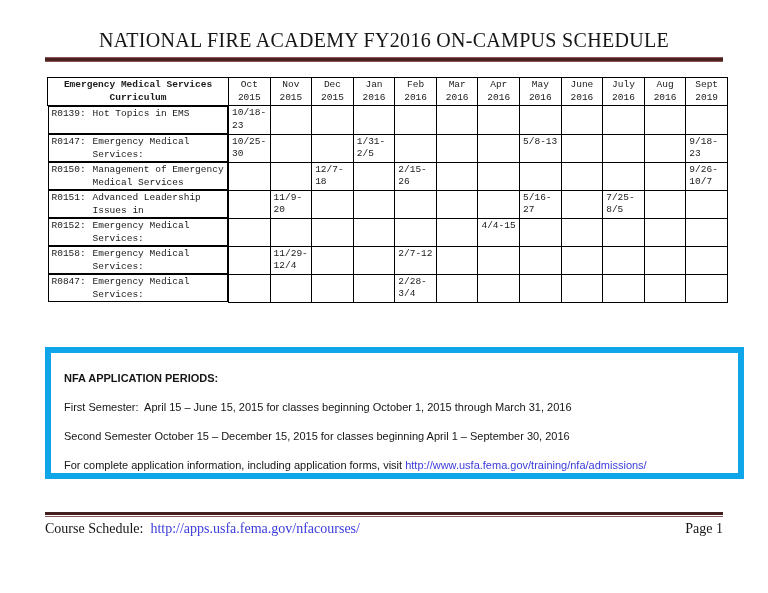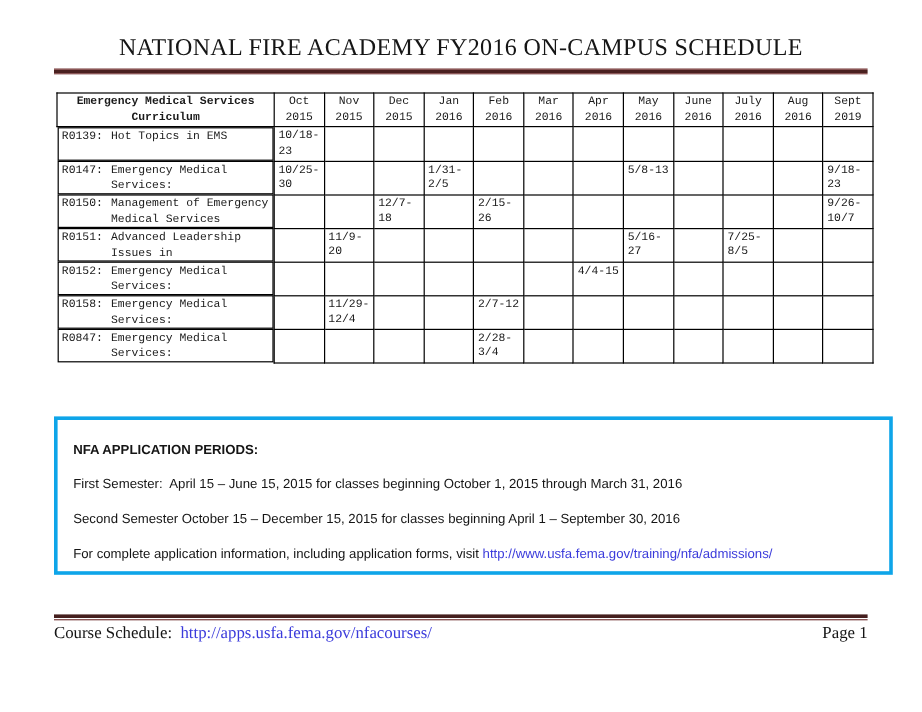--- a/index.html
+++ b/index.html
@@ -29,21 +29,21 @@
   thead th { text-align:center; font-weight:normal; height:25px; }
   th.curriculum { width:181px; font-weight:bold; }
   th.month-th { white-space:pre-line;margin-top:23px; }
   tbody td { height:28px; }
   .course-cell { display:flex; }
   .course-code { flex:none; width:36px; }
   .course-name { flex:1; white-space:pre-line; padding-left:5px; }
   .date-cell { white-space:pre-line; text-align:left; }
   
   .app-box {
-    margin:44px 24px 0 45px; height:132px; border:3px solid #0ea5e9;
+    margin:44px 24px 0 45px; height:132px; border:6px solid #0ea5e9;
     padding:19px 13px 6px 13px; font-size:11px; line-height:13px; color:#151515;
   }
   .app-box p { margin:0 0 16px 0; }
   .app-heading { font-weight:bold; }
   a.doc-link { color:#3b3bdb; cursor:pointer; }
   
   .footer-rule {
     margin:33px 45px 0 45px; height:5px;
     background:linear-gradient(to bottom,#451f1e 0 3px,#ffffff 3px 4px,#8a5656 4px 5px);
   }

